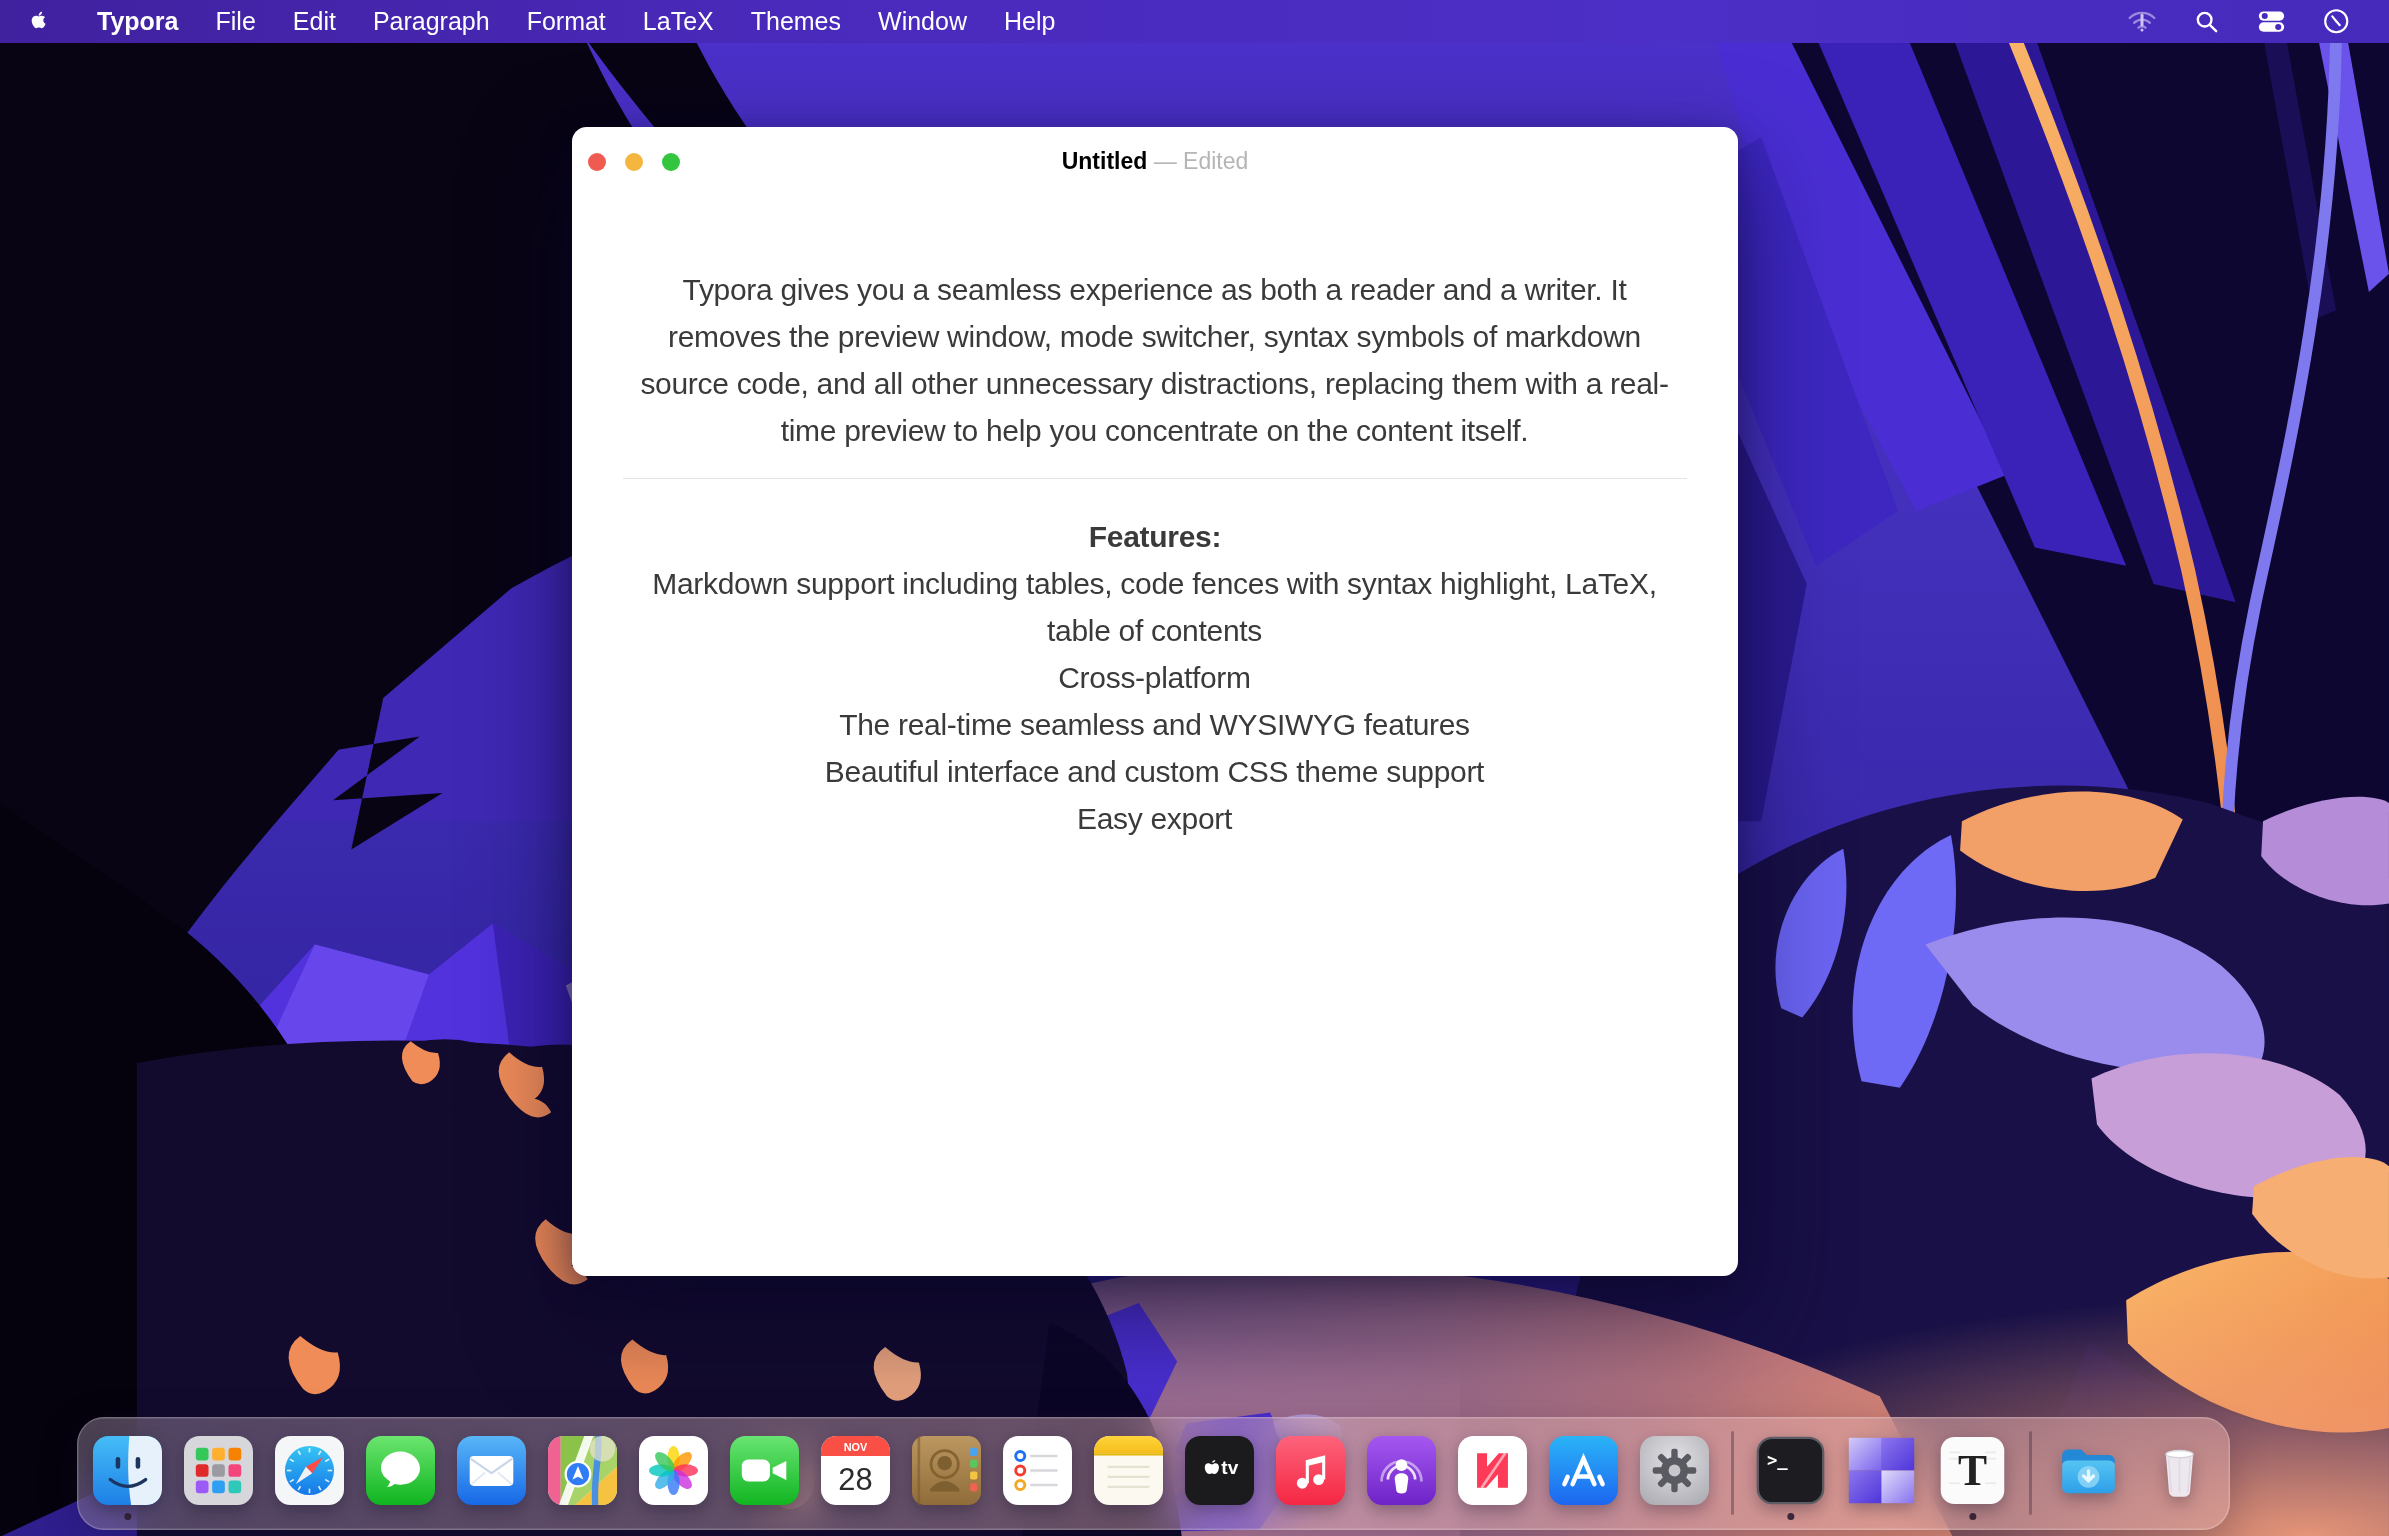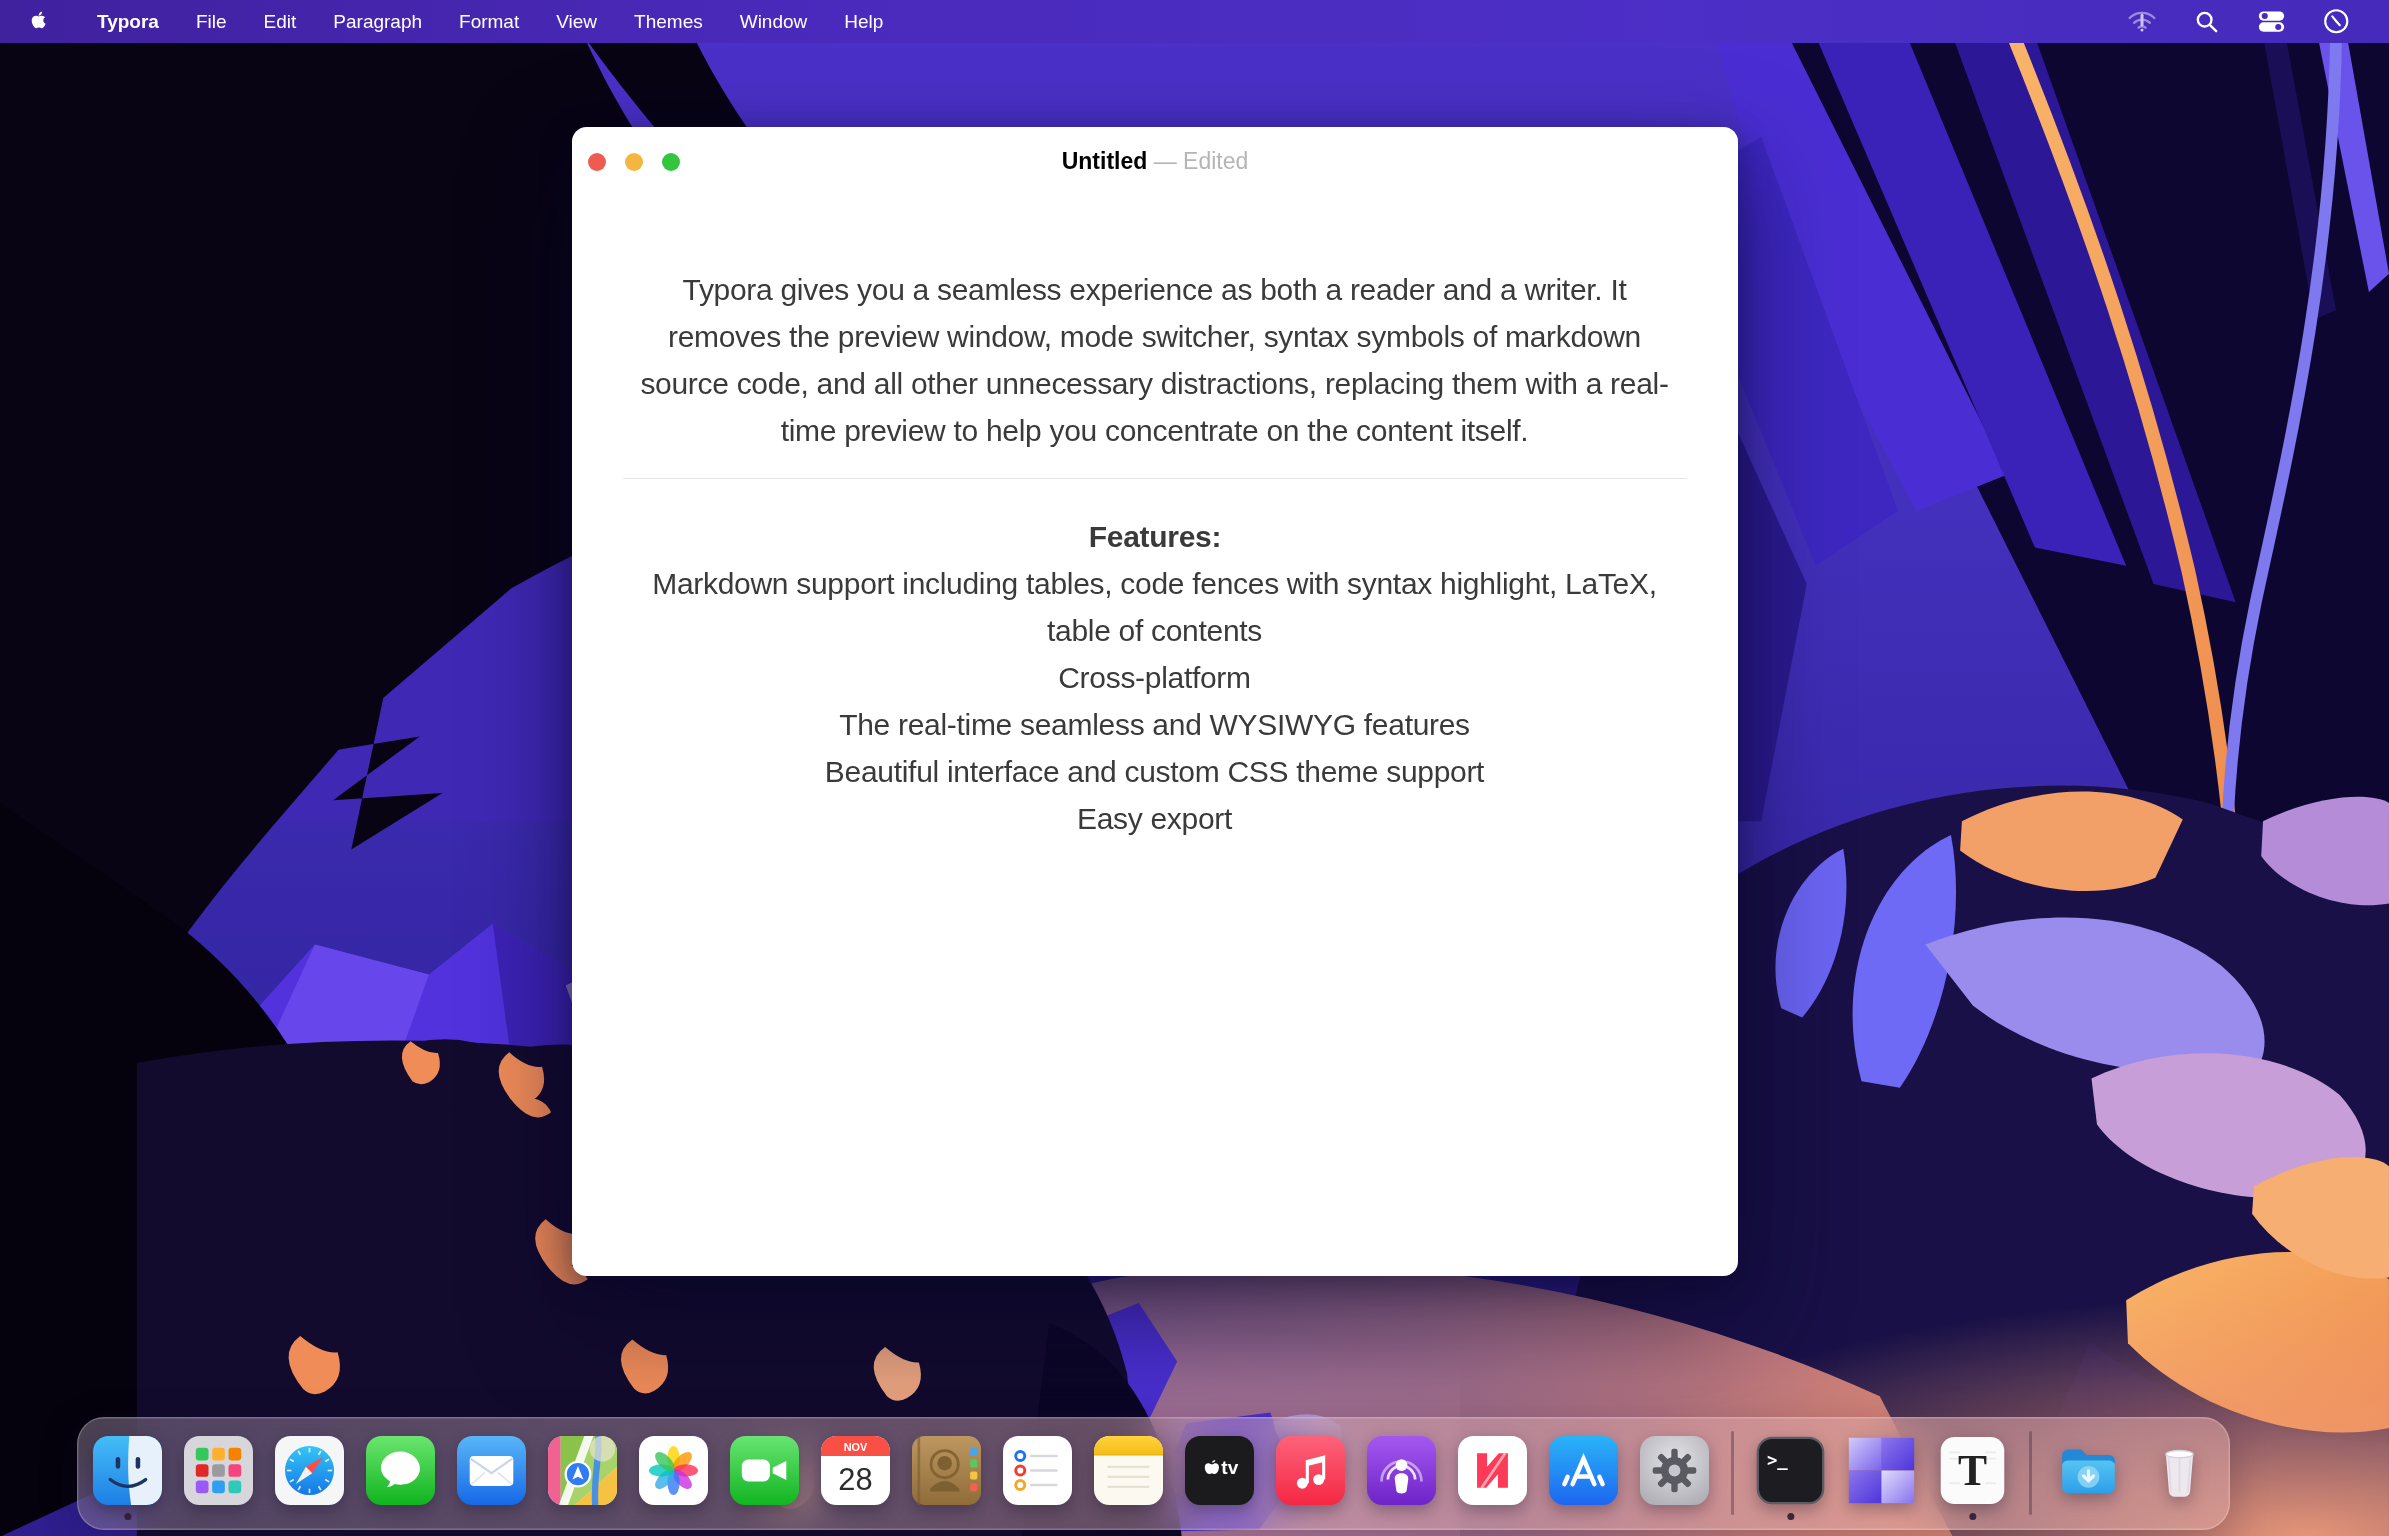--- a/index.html
+++ b/index.html
@@ -5,21 +5,21 @@
   html,body{margin:0;padding:0;width:2389px;height:1537px;overflow:hidden;
     font-family:"Liberation Sans",sans-serif;background:#2e1e8e;}
   .stage{position:absolute;inset:0;width:2389px;height:1537px;overflow:hidden;}
   .bg{position:absolute;inset:0;display:block;}
 
   
   .menubar{position:absolute;top:0;left:0;right:0;height:43px;z-index:40;
     background:linear-gradient(90deg,#40219e 0%,#4a2abc 35%,#4c2fc6 70%,#452abb 100%);
     display:flex;align-items:center;padding:0 0 0 27px;box-sizing:border-box;color:#fff;}
   .apple-wrap{width:23px;height:23px;margin-right:47px;display:flex;align-items:center;justify-content:center;}
-  .menu-items{display:flex;align-items:center;column-gap:37px;font-size:19px;}
+  .menu-items{display:flex;align-items:center;column-gap:37px;font-size:25px;}
   .menu-item{color:#fff;white-space:nowrap;cursor:default;}
   .menu-item.bold{font-weight:bold;}
   .status-icons{margin-left:auto;display:flex;align-items:center;column-gap:34px;padding-right:37px;}
   .status-icons .sicon{display:flex;align-items:center;justify-content:center;width:31px;height:27px;}
 
   
   .window{position:absolute;left:572px;top:127px;width:1166px;height:1149px;z-index:30;
     background:#ffffff;border-radius:14.6px;box-shadow:0 40px 100px rgba(10,5,40,.55),0 9px 31px rgba(10,5,40,.35);}
   .titlebar{position:relative;height:69px;display:flex;align-items:center;justify-content:center;
     border-radius:14.6px 14.6px 0 0;}
@@ -166,21 +166,21 @@
     <svg viewBox="0 0 170 200" width="17.3" height="21" fill="#ffffff">
       <path d="M150.37 130.25c-2.45 5.66-5.35 10.87-8.71 15.66-4.58 6.53-8.33 11.05-11.22 13.56-4.48 4.12-9.28 6.23-14.42 6.35-3.69 0-8.14-1.05-13.32-3.18-5.2-2.12-9.97-3.17-14.34-3.17-4.58 0-9.49 1.05-14.75 3.17-5.26 2.13-9.5 3.24-12.74 3.35-4.93.21-9.84-1.96-14.75-6.52-3.13-2.73-7.04-7.41-11.73-14.04-5.03-7.08-9.17-15.29-12.41-24.65-3.47-10.11-5.21-19.9-5.21-29.38 0-10.86 2.35-20.22 7.04-28.07 3.69-6.3 8.61-11.27 14.76-14.92s12.79-5.51 19.95-5.63c3.91 0 9.05 1.21 15.43 3.59 6.36 2.39 10.45 3.6 12.24 3.6 1.34 0 5.88-1.42 13.57-4.24 7.28-2.62 13.42-3.7 18.45-3.28 13.63 1.1 23.87 6.47 30.68 16.15-12.19 7.39-18.22 17.73-18.1 31 .11 10.34 3.86 18.94 11.23 25.77 3.34 3.17 7.07 5.62 11.22 7.36-.9 2.61-1.85 5.11-2.86 7.51zM119.11 7.24c0 8.1-2.96 15.67-8.86 22.67-7.12 8.32-15.73 13.13-25.07 12.38a25.22 25.22 0 0 1-.19-3.07c0-7.78 3.39-16.1 9.4-22.91 3-3.45 6.82-6.31 11.45-8.6 4.62-2.25 8.99-3.5 13.1-3.74.12 1.08.17 2.17.17 3.27z"></path>
     </svg>
   </span>
   <div class="menu-items">
         <span class="menu-item bold">Typora</span>
         <span class="menu-item">File</span>
         <span class="menu-item">Edit</span>
         <span class="menu-item">Paragraph</span>
         <span class="menu-item">Format</span>
-        <span class="menu-item">View</span>
+        <span class="menu-item">LaTeX</span>
         <span class="menu-item">Themes</span>
         <span class="menu-item">Window</span>
         <span class="menu-item">Help</span>
       </div>
   <div class="status-icons" id="status-icons">
         <span class="sicon">
           <svg viewBox="0 0 34 28" width="30" height="25" fill="none" stroke="#ffffff" stroke-width="2.6" stroke-linecap="round">
     <g opacity="0.45">
               <path d="M3 10a20 20 0 0 1 28 0"></path>
               <path d="M8 15.5a13 13 0 0 1 18 0"></path>

